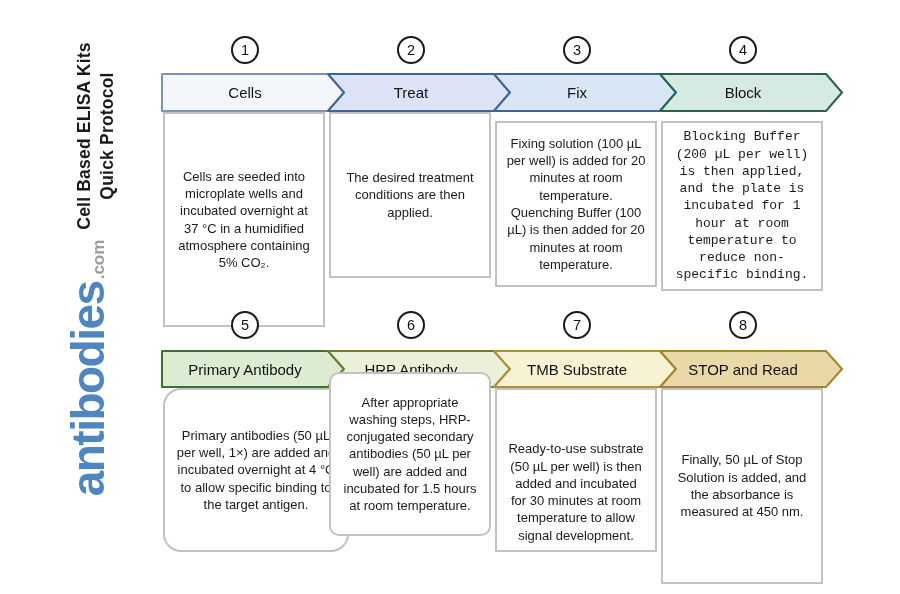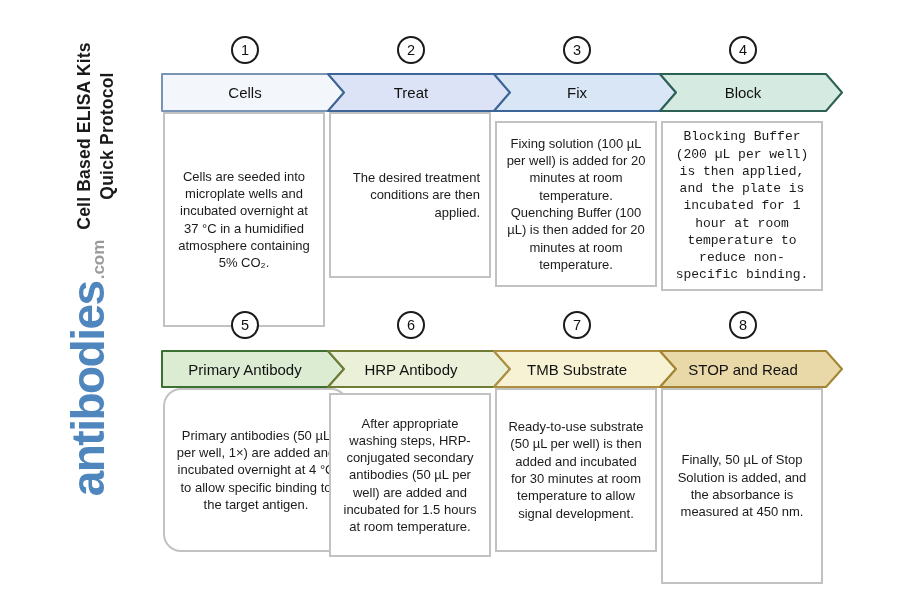--- a/index.html
+++ b/index.html
@@ -69,21 +69,21 @@
         </svg>
         <div class="step-circle" style="left: 231px; top: 36px;">
           <span>1</span>
         </div>
         <div class="desc-box" style="left: 163px; top: 112px; width: 162px; height: 215px;">
           <div>Cells are seeded into microplate wells and incubated overnight at 37 °C in a humidified atmosphere containing 5% CO₂.</div>
         </div>
         <div class="step-circle" style="left: 397px; top: 36px;">
           <span>2</span>
         </div>
-        <div class="desc-box" style="left: 329px; top: 112px; width: 162px; height: 166px; text-align: right;">
+        <div class="desc-box" style="left: 329px; top: 112px; width: 162px; height: 166px;">
           <div>The desired treatment conditions are then applied.</div>
         </div>
         <div class="step-circle" style="left: 563px; top: 36px;">
           <span>3</span>
         </div>
         <div class="desc-box" style="left: 495px; top: 112px; width: 162px; height: 166px; margin-top: 9px;">
           <div>Fixing solution (100 µL per well) is added for 20 minutes at room temperature. Quenching Buffer (100 µL) is then added for 20 minutes at room temperature.</div>
         </div>
         <div class="step-circle" style="left: 729px; top: 36px;">
           <span>4</span>
@@ -105,27 +105,27 @@
         </svg>
         <div class="step-circle" style="left: 231px; top: 311px;">
           <span>5</span>
         </div>
         <div class="desc-box" style="left: 163px; top: 388px; width: 186px; height: 164px; border-radius: 18px;">
           <div>Primary antibodies (50 µL per well, 1×) are added and incubated overnight at 4 °C to allow specific binding to the target antigen.</div>
         </div>
         <div class="step-circle" style="left: 397px; top: 311px;">
           <span>6</span>
         </div>
-        <div class="desc-box" style="left: 329px; top: 393px; width: 162px; height: 164px;">
+        <div class="desc-box" style="left: 329px; top: 372px; width: 162px; height: 164px; border-radius: 10px;">
           <div>After appropriate washing steps, HRP-conjugated secondary antibodies (50 µL per well) are added and incubated for 1.5 hours at room temperature.</div>
         </div>
         <div class="step-circle" style="left: 563px; top: 311px;">
           <span>7</span>
         </div>
-        <div class="desc-box" style="left: 495px; top: 388px; width: 162px; height: 164px;">
+        <div class="desc-box" style="left: 495px; top: 388px; width: 162px; height: 164px; align-items: flex-end;">
           <div>Ready-to-use substrate (50 µL per well) is then added and incubated for 30 minutes at room temperature to allow signal development.</div>
         </div>
         <div class="step-circle" style="left: 729px; top: 311px;">
           <span>8</span>
         </div>
         <div class="desc-box" style="left: 661px; top: 388px; width: 162px; height: 196px;">
           <div>Finally, 50 µL of Stop Solution is added, and the absorbance is measured at 450 nm.</div>
         </div>
       </div>
     </div>

